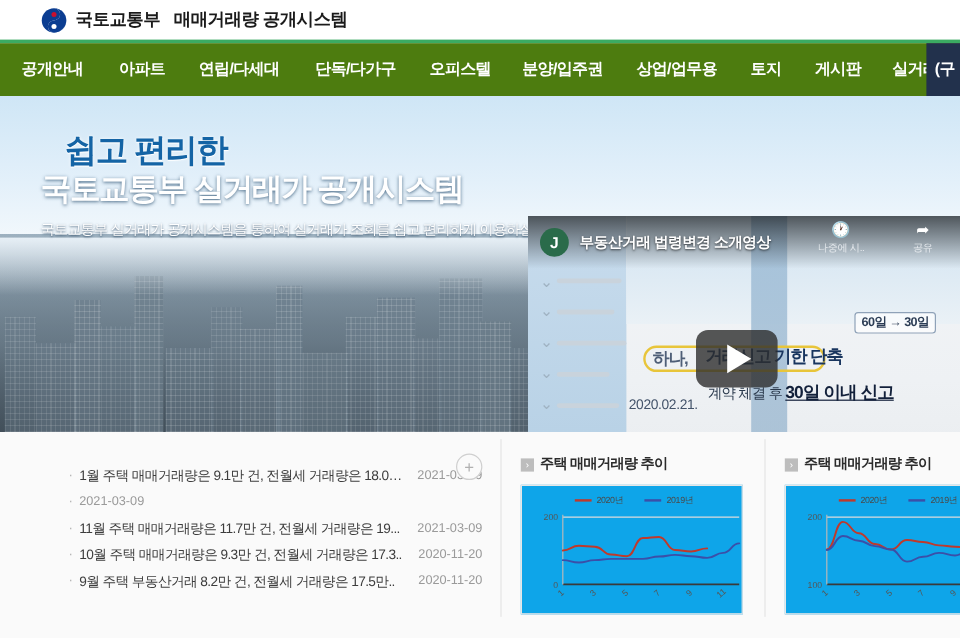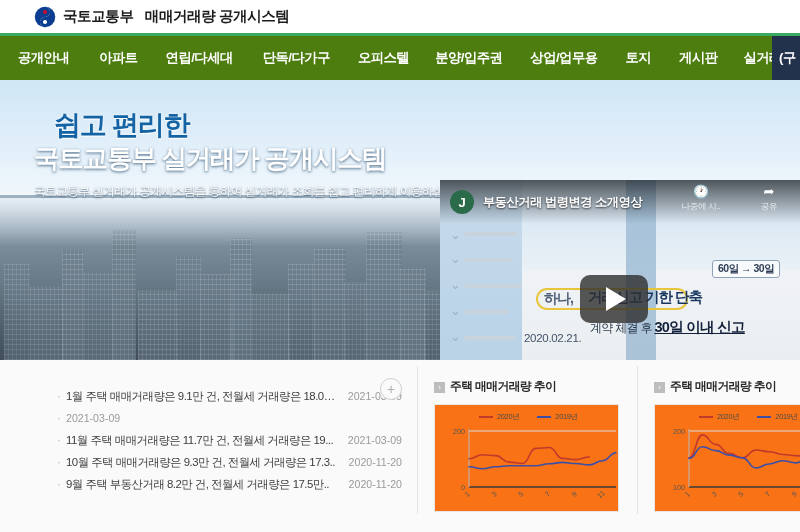--- a/index.html
+++ b/index.html
@@ -227,21 +227,21 @@
   .chart-head { display:flex; align-items:center; height:18px; }
   .chart-bullet {
     width:11px; height:11px; background:#bdbdbd; color:#ffffff; font-size:8px;
     line-height:11px; text-align:center; flex:0 0 auto; margin-right:5px;
   }
   .chart-title {
     font-size:11.8px; font-weight:bold; color:#2b2b2b; letter-spacing:-0.6px; white-space:nowrap;
   }
   .chart-box {
     margin-top:8px; width:185px; height:108px; border:1px solid #e6e6e6;
-    background:#f97316; position:relative; overflow:hidden;
+    background:#0ea5e9; position:relative; overflow:hidden;
   }
   .chart-legend {
     position:absolute; left:44px; top:7px; display:flex; gap:18px; align-items:center;
   }
   .lg { display:flex; align-items:center; }
   .lg i { width:14px; height:2.5px; display:inline-block; margin-right:4px; }
   .lg span { font-size:7.4px; color:#4a4a4a; letter-spacing:-0.3px; }
   .chart-svg { position:absolute; left:0; top:0; }
   .ytick { font-size:7.2px; fill:#555; font-family:"Liberation Sans", sans-serif; }
   .xtick { font-size:7.2px; fill:#555; font-family:"Liberation Sans", sans-serif; }

